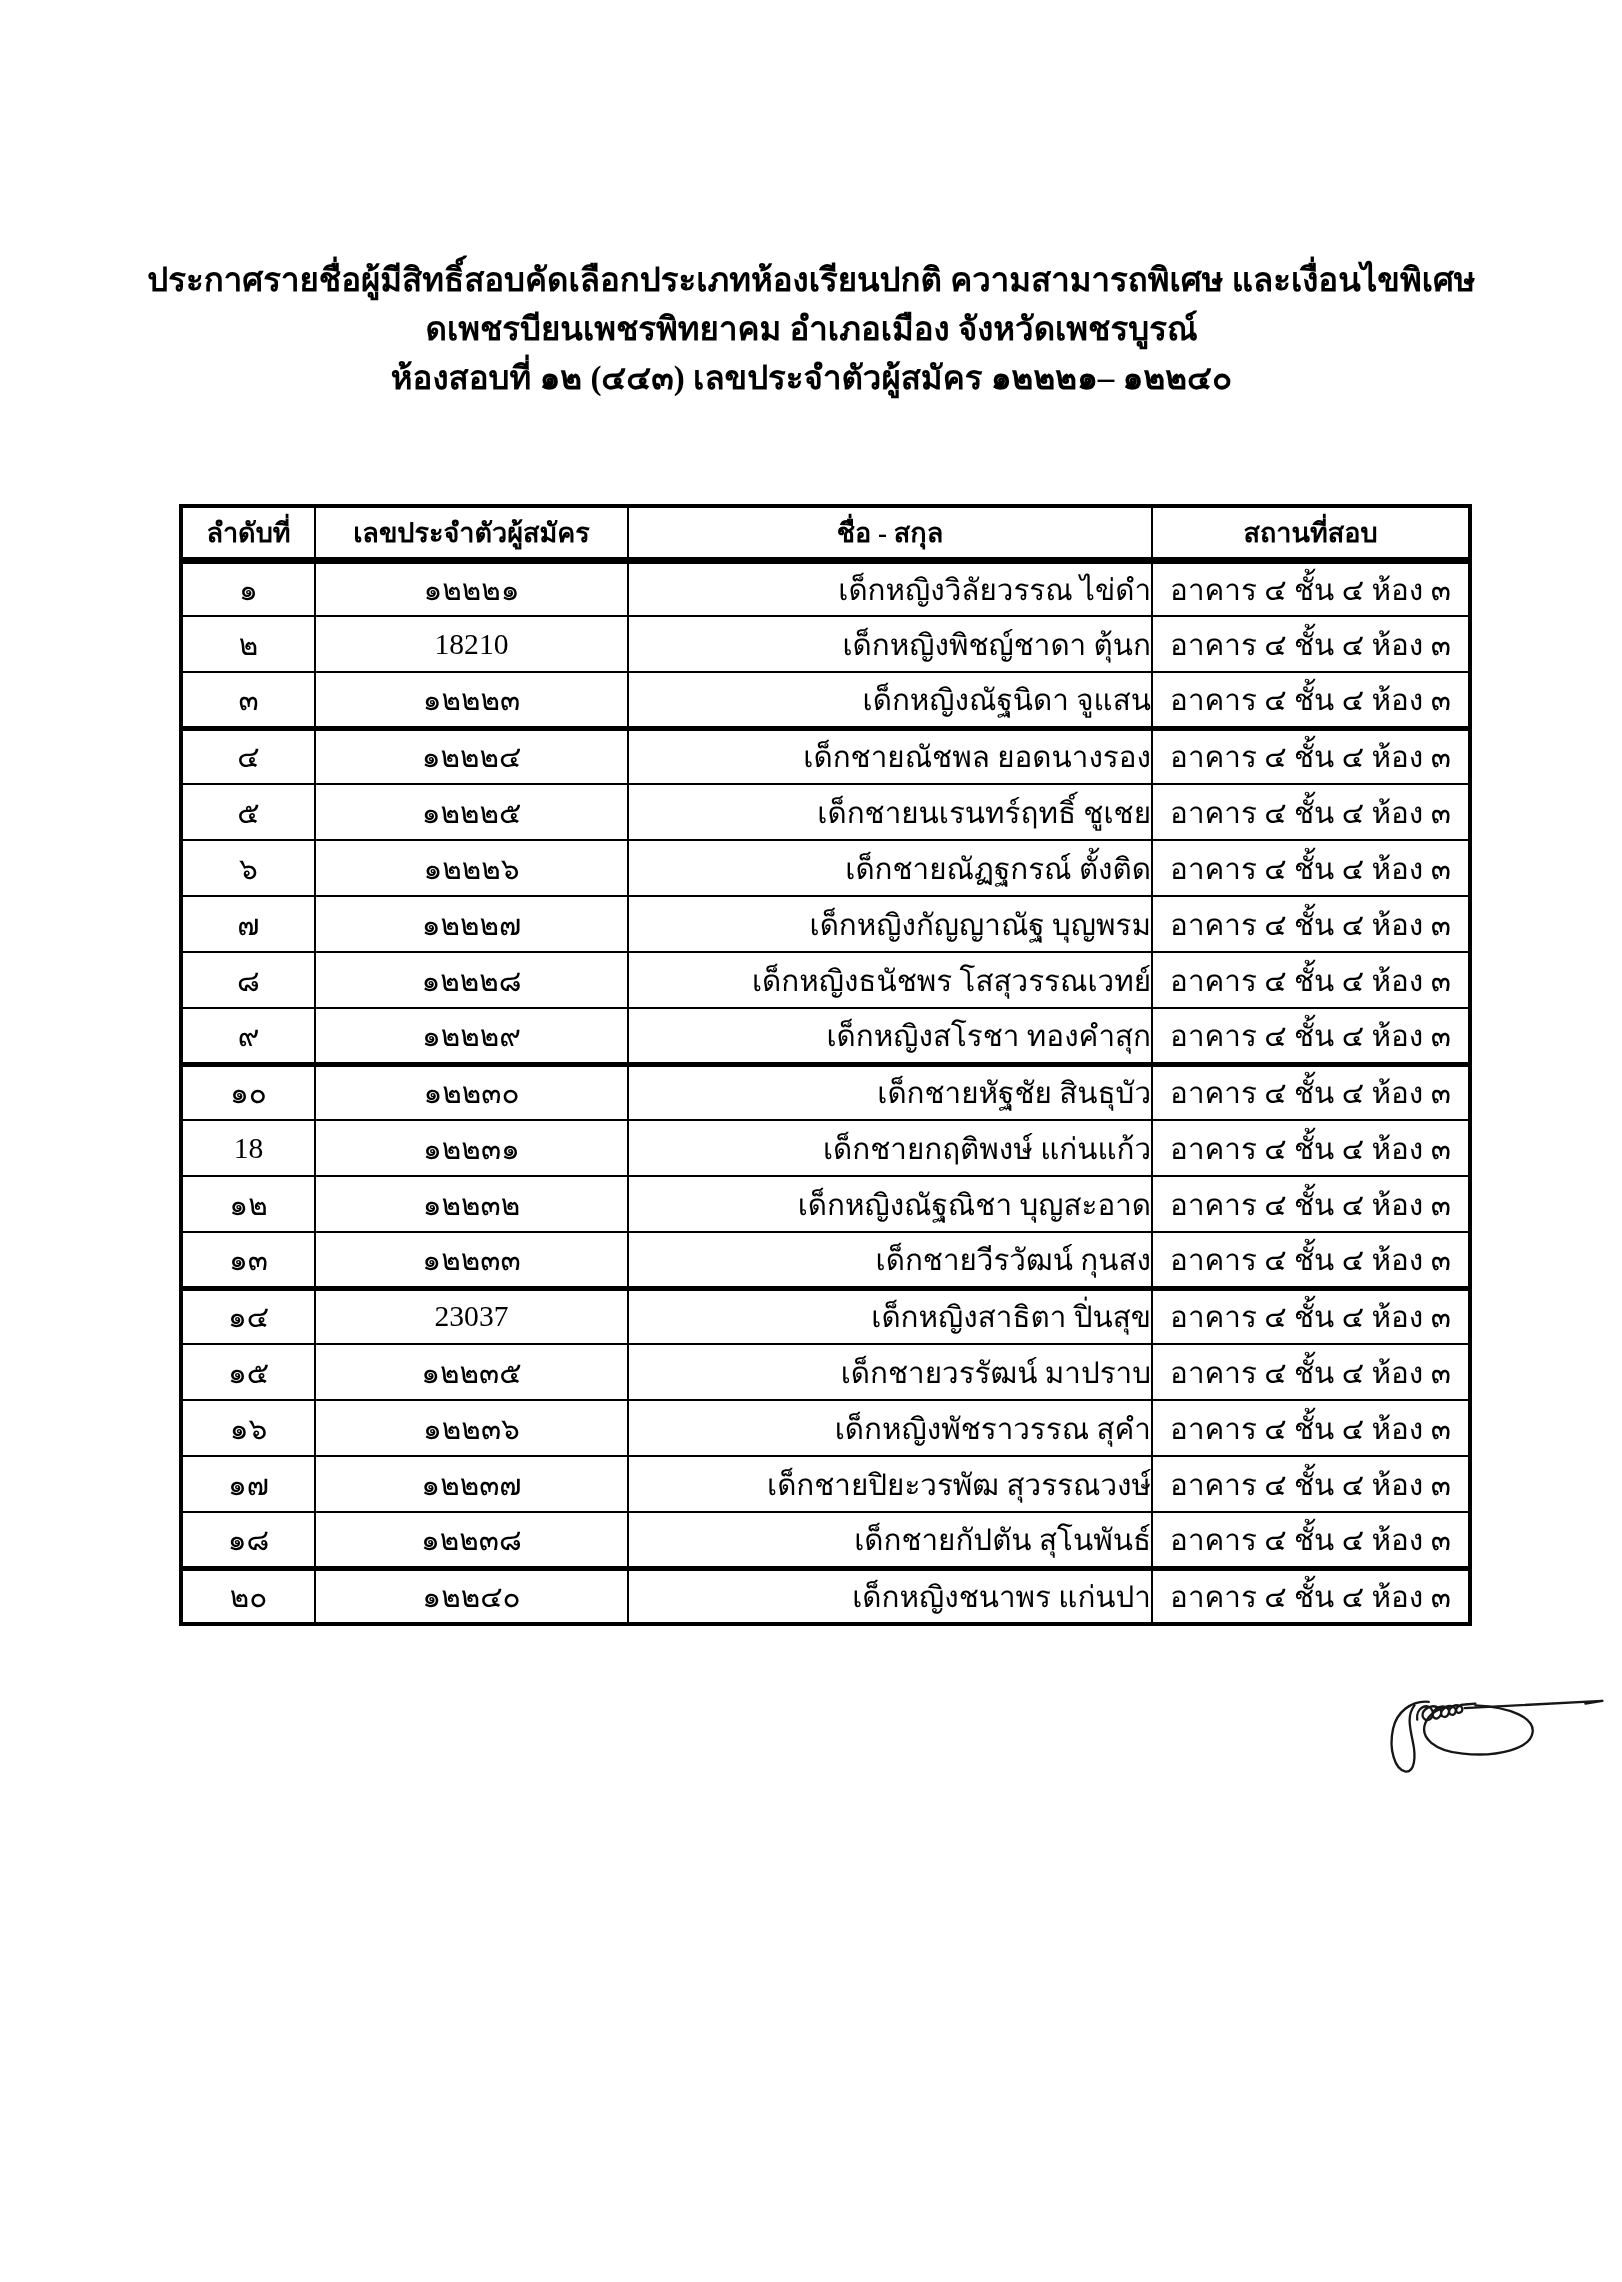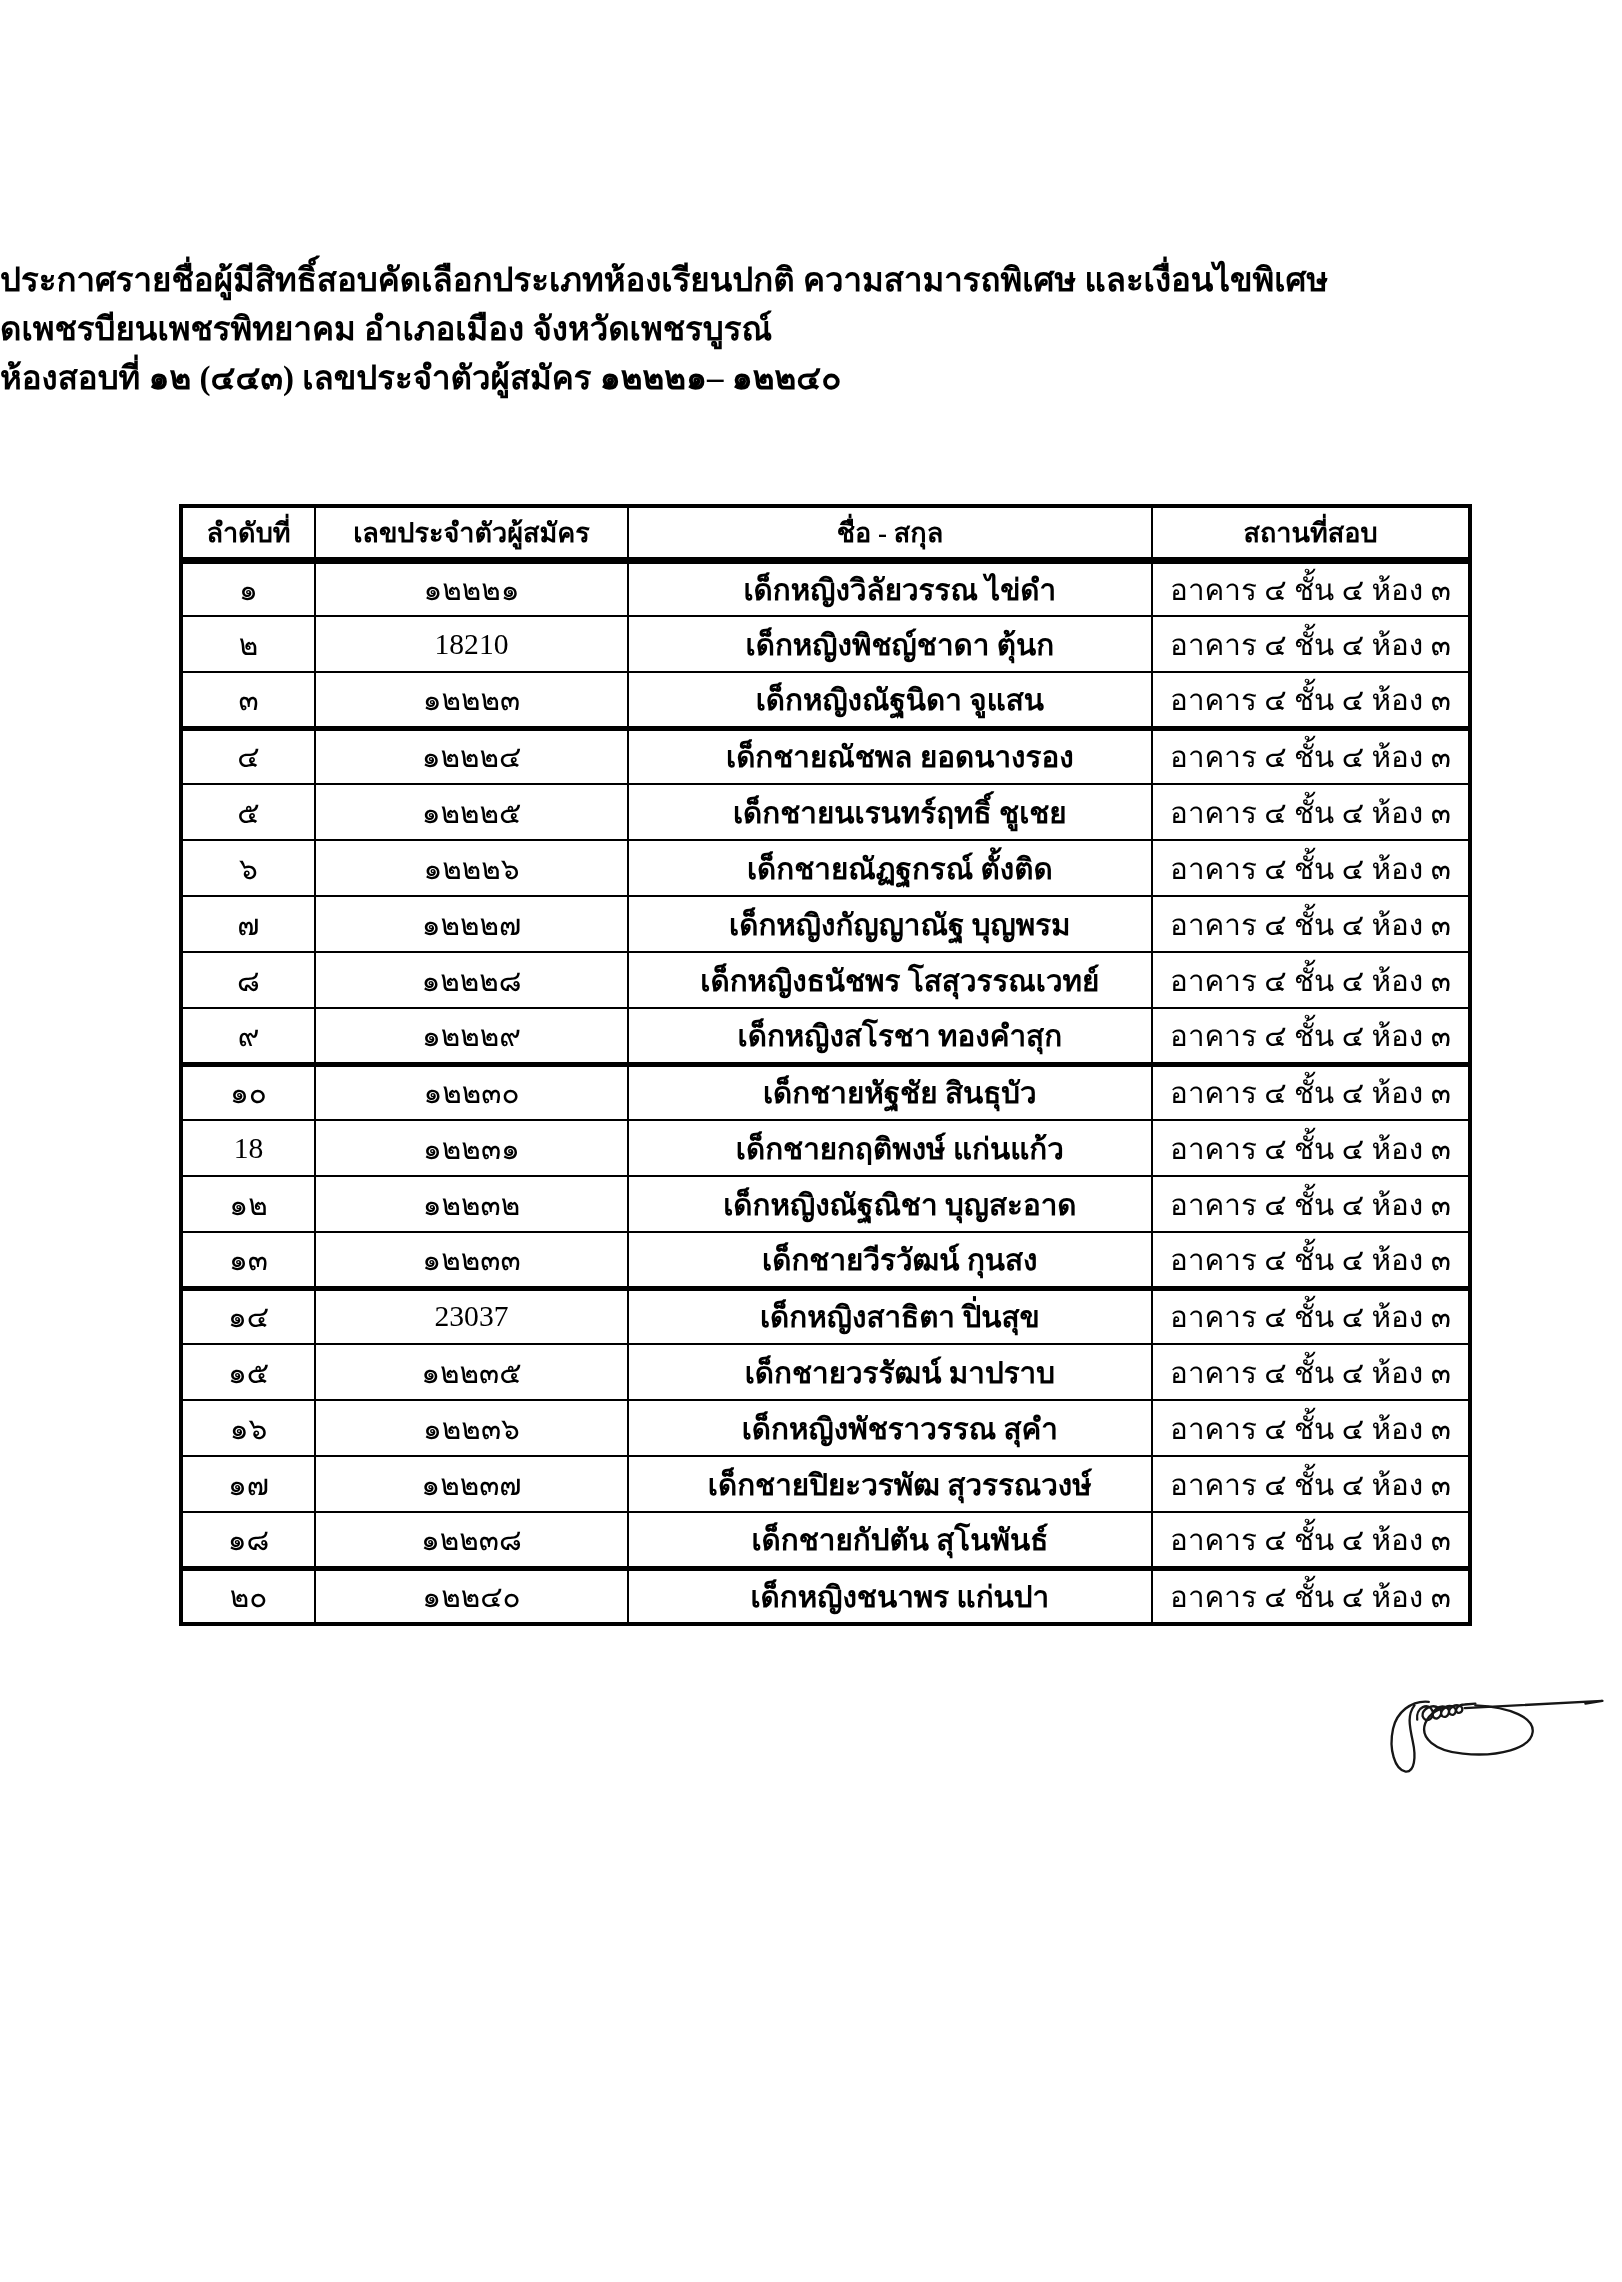--- a/index.html
+++ b/index.html
@@ -14,21 +14,21 @@
     background: #ffffff;
     color: #000000;
     font-family: "Liberation Serif", serif;
     overflow: hidden;
   }
   .title-block {
     position: absolute;
     top: 256px;
     left: 0;
     width: 1623px;
-    text-align: left;
+    text-align: center;
   }
   .title-line {
     font-size: 33px;
     font-weight: bold;
     line-height: 49px;
     white-space: nowrap;
   }
   table.exam-table {
     position: absolute;
     left: 179px;
@@ -51,23 +51,22 @@
   .exam-table thead th {
     height: 54px;
     font-weight: bold;
     font-size: 27px;
     border-bottom: 7.2px solid #000000;
   }
   .exam-table tbody td {
     height: 56px;
   }
   .exam-table td.name-cell {
-    text-align: center;
+    text-align: right;
     padding-left: 19.7px;
-    font-weight: bold;
   }
   .exam-table tr.thick td {
     border-bottom-width: 5.4px;
   }
   .col-no     { width: 134px; }
   .col-id     { width: 313px; }
   .col-name   { width: 524px; }
   .col-venue  { width: 318px; }
   .signature {
     position: absolute;

